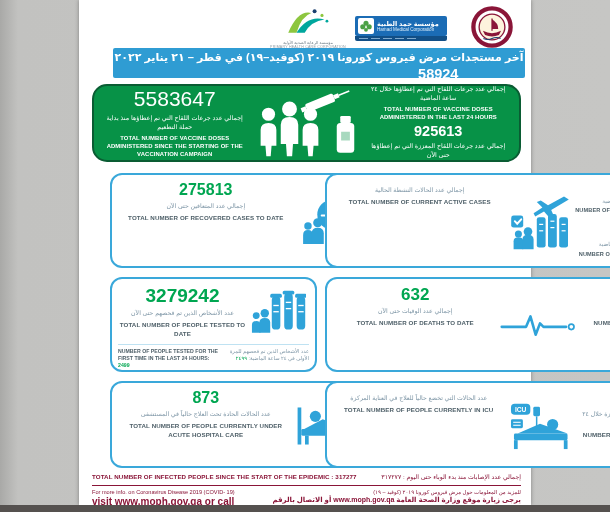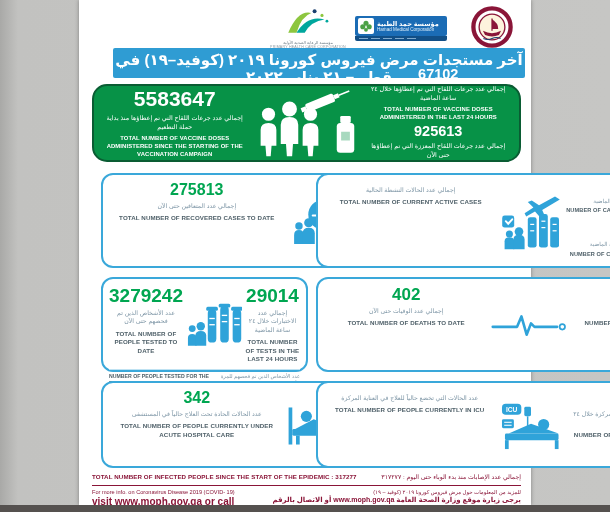--- a/index.html
+++ b/index.html
@@ -20,36 +20,36 @@
   .hmc-em { width:16px; height:16px; background:#fff; border-radius:2px; margin-right:3px; flex:0 0 auto; }
   .hmc-ar { font-size:6.5px; color:#fff; font-weight:bold; direction:rtl; text-align:left; line-height:1.1; }
   .hmc-en { font-size:4.6px; color:#d9ecf9; line-height:1.2; }
   .hmc-strip { height:5px; background:#124f86; border-radius:0 0 2px 2px; display:flex; gap:3px; align-items:center; padding:0 4px; }
   .hmc-strip i { display:block; width:9px; height:1.5px; background:#7fa9cd; }
   .emblem { position:absolute; left:392px; top:0; }
 
   
   #titlebar { position:absolute; left:34px; top:48px; width:412px; height:30px; background:#2f9cd3;
               border-radius:2px; color:#fff; text-align:center; padding-top:3px; }
-  #title-ar { font-size:15px; font-weight:bold; direction:rtl; line-height:1.15; }
+  #title-ar { font-size:11px; font-weight:bold; direction:rtl; line-height:1.15; }
   #title-en { font-size:9.3px; font-weight:bold; letter-spacing:.1px; }
 
   
   #vban { position:absolute; left:13px; top:84px; width:429px; height:78px; background:#079247;
           border:2.5px solid #0a5c33; border-radius:15px; display:flex; color:#fff; padding:5px 8px; }
   .vcol { flex:1.4; display:flex; flex-direction:column; align-items:center; justify-content:center; text-align:center; }
   .vicon { width:118px; display:flex; align-items:center; justify-content:center; }
-  .vnum-big { font-size:21px; font-weight:bold; }
+  .vnum-big { font-size:21px; font-weight:normal; }
   .vnum { font-size:14.5px; font-weight:bold; line-height:1.05; }
   .var { font-size:6.4px; direction:rtl; line-height:1.3; margin-top:3px; }
   .ven { font-size:5.9px; font-weight:bold; line-height:1.35; margin-top:4px; letter-spacing:.1px; }
   .vstack { margin:1px 0; }
 
   
-  #cards { position:absolute; left:22px; top:173px; width:429px; height:295px; }
+  #cards { position:absolute; left:31px; top:173px; width:429px; height:295px; }
   .card { position:absolute; background:#fff; border:2px solid #3aa8da; border-radius:12px; padding:7px 6px 4px; }
   .c-l { left:0; width:207px; }
   .c-r { left:215px; width:214px; }
   .row1 { top:0; height:95px; } .row2 { top:104px; height:95px; } .row3 { top:208px; height:87px; }
   .crow { display:flex; width:100%; }
   .stat { flex:1; text-align:center; }
   .num { color:#00a651; font-weight:bold; font-size:16px; line-height:1; }
   .num-lg { font-size:17px; } .num-md { font-size:19px; } .num-sm { font-size:13.5px; }
   .lar { font-size:6.2px; color:#7e96a6; direction:rtl; line-height:1.35; margin-top:4px; }
   .len { font-size:6.2px; color:#4f6069; font-weight:bold; line-height:1.4; margin-top:4px; letter-spacing:.1px; }
@@ -158,21 +158,21 @@
           <circle cx="40" cy="24" r="8.5"></circle>
           <path d="M30 64 V42 q0-9 10-9 t10 9 V64 h-6 l-1 14 h-6 l-1-14 Z"></path>
           <circle cx="64" cy="30" r="7.5"></circle>
           <path d="M55 66 V48 q0-8 9-8 t9 8 V66 h-5.5 l-1 12 h-5 l-1-12 Z"></path>
         </g>
         <rect x="99" y="50" width="10" height="10" fill="#079247" opacity=".35"></rect>
       </svg>
     </div>
     <div class="vcol">
       <div class="vstack">
-        <div class="vnum">67102</div>
+        <div class="vnum">58924</div>
         <div class="var">إجمالي عدد جرعات اللقاح التي تم إعطاؤها خلال ٢٤ ساعة الماضية</div>
         <div class="ven">TOTAL NUMBER OF VACCINE DOSES ADMINISTERED IN THE LAST 24 HOURS</div>
       </div>
       <div class="vstack">
         <div class="vnum">925613</div>
         <div class="var">إجمالي عدد جرعات اللقاح المعززة التي تم إعطاؤها حتى الآن</div>
         <div class="ven">TOTAL NUMBER OF VACCINE BOOSTER DOSES ADMINISTERED TO DATE</div>
       </div>
     </div>
   </div>
@@ -273,60 +273,55 @@
             <g stroke="#fff" stroke-width="1.7">
               <line x1="30" y1="21" x2="37" y2="21"></line>
                 <line x1="30" y1="29" x2="37" y2="29"></line>
               <line x1="46" y1="17" x2="53" y2="17"></line>
                 <line x1="46" y1="25" x2="53" y2="25"></line>
               <line x1="62" y1="21" x2="69" y2="21"></line>
                 <line x1="62" y1="29" x2="69" y2="29"></line>
             </g>
           </svg>
         </div>
-        <div class="stat">
-          <div class="num num-md">29014</div>
-          <div class="lar">إجمالي عدد الاختبارات خلال ٢٤ ساعة الماضية</div>
-          <div class="len">TOTAL NUMBER OF TESTS IN THE LAST 24 HOURS</div>
-        </div>
       </div>
       <div class="note">
         <div class="note-en">
           <span>NUMBER OF PEOPLE TESTED FOR THE FIRST TIME IN THE LAST 24 HOURS:</span>
           <span class="gval">2499</span>
         </div>
         <div class="note-ar">
           <span>عدد الأشخاص الذين تم فحصهم للمرة الأولى في ٢٤ ساعة الماضية:</span>
           <span class="gval">٢٤٩٩</span>
         </div>
       </div>
     </div>
 
     <div class="card c-r row2 crow">
       <div class="stat">
-        <div class="num num-lg">402</div>
+        <div class="num num-lg">632</div>
         <div class="lar">إجمالي عدد الوفيات حتى الآن</div>
         <div class="len">TOTAL NUMBER OF DEATHS TO DATE</div>
       </div>
       <div class="icon-zone icon-wide">
         <svg viewBox="0 0 92 34" width="80" height="30">
           <polyline points="2,18 30,18 35,6 41,27 46,14 50,18 76,18" fill="none" stroke="#2fa3d9" stroke-width="3" stroke-linecap="round" stroke-linejoin="round"></polyline>
           <circle cx="82" cy="18" r="3.1" fill="#fff" stroke="#2fa3d9" stroke-width="2"></circle>
         </svg>
       </div>
       <div class="stat">
         <div class="num num-lg">0</div>
         <div class="lar">عدد الوفيات خلال ٢٤ ساعة الماضية</div>
         <div class="len">NUMBER OF DEATHS IN THE LAST 24 HOURS</div>
       </div>
     </div>
 
     <div class="card c-l row3 crow">
       <div class="stat">
-        <div class="num">342</div>
+        <div class="num">873</div>
         <div class="lar">عدد الحالات الحادة تحت العلاج حالياً في المستشفى</div>
         <div class="len">TOTAL NUMBER OF PEOPLE CURRENTLY UNDER ACUTE HOSPITAL CARE</div>
       </div>
       <div class="icon-zone">
         <svg viewBox="0 0 78 54" width="58" height="40">
           <g fill="#2fa3d9">
             <rect x="2" y="2" width="5" height="50"></rect>
             <circle cx="26" cy="14" r="7.5"></circle>
             <path d="M11 31 L36 18 L70 31 Z"></path>
             <rect x="7" y="31" width="66" height="9" rx="2"></rect>

